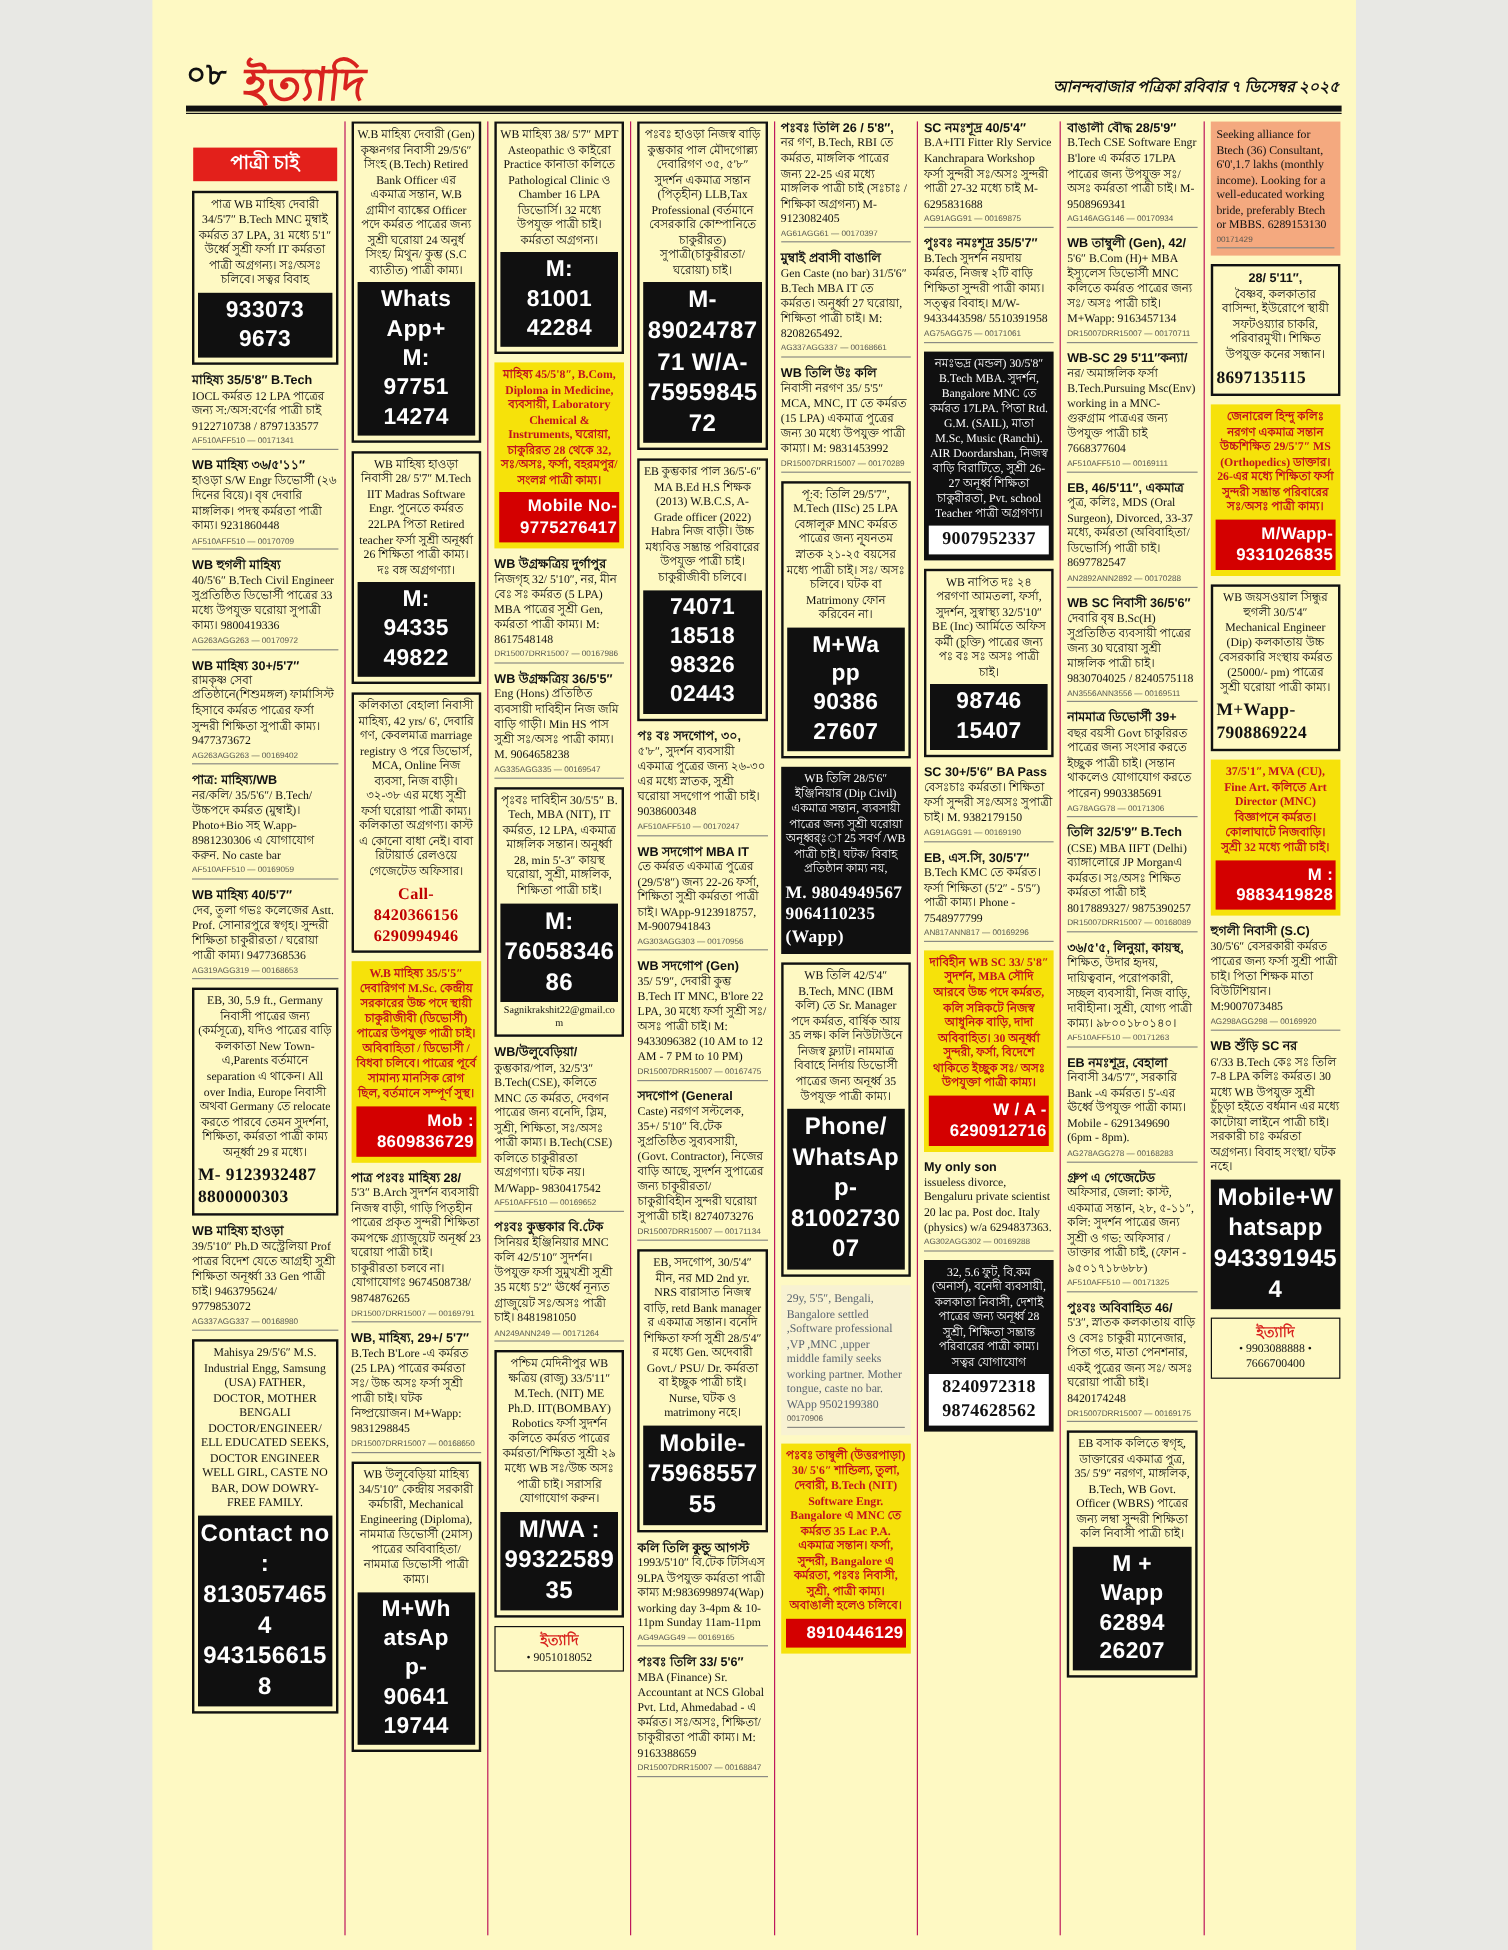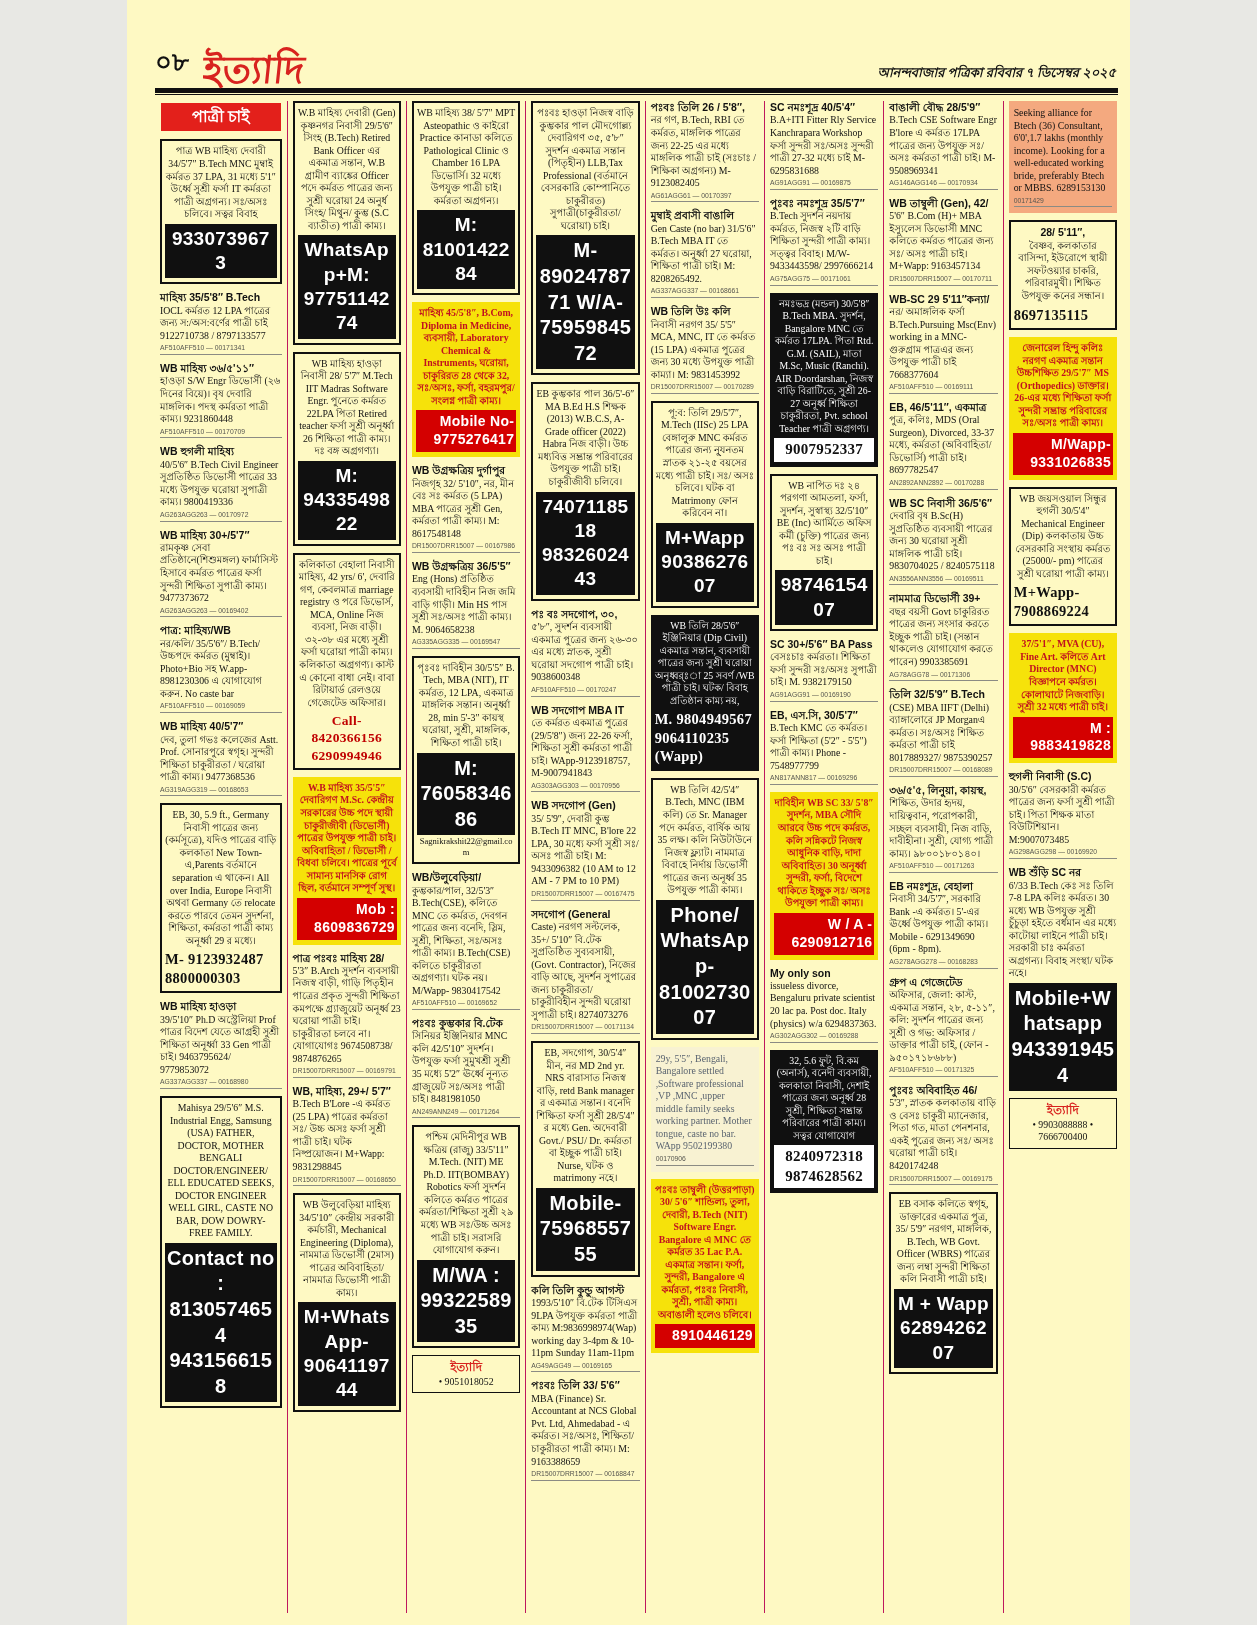--- a/index.html
+++ b/index.html
@@ -12,40 +12,40 @@
   .page-no{font-size:26px;font-weight:bold;}
   .section-logo{font-size:38px;font-weight:800;color:#d8231f;line-height:.85;
                 font-family:"DejaVu Serif",serif;transform:skewX(-6deg);}
   .mast-right{font-size:13px;font-weight:bold;padding-bottom:2px;font-style:italic;}
   .rule{height:5px;background:#111;margin:2px 12px 0 28px;}
   .rule2{height:1px;background:#111;margin:1px 12px 6px 28px;}
   
   .cols{display:flex;align-items:stretch;padding:0 8px 0 28px;height:1512px;overflow:hidden;}
   .col{flex:1 1 0;min-width:0;padding:0 4px;overflow:hidden;font-size:10px;line-height:1.28;}
   .col + .col{border-left:1px solid #be185d;}
-  .col-1{flex:1.12 1 0;}
+  .col-1{flex:1.12 1 0;margin-top:20px;}
   .colhead{background:#e3201b;color:#fff;text-align:center;font-weight:800;font-size:16px;
            padding:4px 2px;margin:2px 2px 8px 2px;}
   .ad{margin:0 1px 7px 1px;word-wrap:break-word;}
   .ad .head{font-weight:800;font-size:10.5px;font-family:"Liberation Sans",sans-serif;}
   .ad .body{font-size:9.8px;}
   .ad.border{border:2px solid #111;padding:4px 3px;text-align:center;}
   .ad.blackbox{background:#101010;color:#fff;padding:5px 4px;text-align:center;}
   .ad.blackbox .body{color:#fff;}
   .ad.yellow{background:#f6e20a;padding:5px 4px;text-align:center;color:#c1121f;font-weight:700;}
   .ad.yellow .body{color:#c1121f;}
   .ad.salmon{background:#f4a97f;padding:6px 5px;text-align:left;}
   .ad.cream{background:#f8f2d2;color:#5a6470;padding:6px 5px;text-align:left;}
   .ad.itembox{border:1.5px solid #111;padding:4px 3px;text-align:center;}
   .ad.itembox .head{color:#d8231f;font-size:12px;}
   .contact{margin-top:3px;letter-spacing:.3px;}
   .contact.blackbar{background:#101010;color:#fff;font-weight:800;font-size:20px;
                     padding:3px 2px;text-align:center;font-family:"Liberation Sans",sans-serif;}
   .contact.blackbar-big{background:#101010;color:#fff;font-weight:800;font-size:19px;
-                    padding:3px 2px;text-align:center;font-family:"Liberation Sans",sans-serif;}
+                    padding:3px 18px;text-align:center;font-family:"Liberation Sans",sans-serif;}
   .contact.redbar{background:#d40000;color:#fff;font-weight:800;font-size:14px;
                   padding:3px 2px;text-align:right;font-family:"Liberation Sans",sans-serif;}
   .contact.redtext{color:#c00000;font-weight:800;font-size:13.5px;text-align:center;}
   .contact.bigbold{font-weight:800;font-size:14.5px;text-align:left;}
   .contact.whitedigits{background:#fff;color:#111;font-weight:800;font-size:15px;
                        padding:2px;text-align:center;}
   .note{font-size:8.5px;margin-top:1px;text-align:center;}
   .ref{font-size:6.8px;color:#55554f;margin-top:2px;border-bottom:1px solid #8b8b84;
        padding-bottom:1px;text-align:left;font-family:"Liberation Sans",sans-serif;
        white-space:nowrap;overflow:hidden;}
@@ -272,21 +272,21 @@
         </div>
       </div>
       <div class="col col-6">
         <div class="ad plain">
           <div class="head">SC নমঃশূদ্র 40/5'4″</div>
           <div class="body">B.A+ITI Fitter Rly Service Kanchrapara Workshop ফর্সা সুন্দরী সঃ/অসঃ সুন্দরী পাত্রী 27-32 মধ্যে চাই M-6295831688</div>
           <div class="ref">AG91AGG91 — 00169875</div>
         </div>
         <div class="ad plain">
           <div class="head">পুঃবঃ নমঃশূদ্র 35/5'7″</div>
-          <div class="body">B.Tech সুদর্শন নয়দায় কর্মরত, নিজস্ব ২টি বাড়ি শিক্ষিতা সুন্দরী পাত্রী কাম্য। সত্ত্বর বিবাহ। M/W- 9433443598/ 2997666214</div>
+          <div class="body">B.Tech সুদর্শন নয়দায় কর্মরত, নিজস্ব ২টি বাড়ি শিক্ষিতা সুন্দরী পাত্রী কাম্য। সত্ত্বর বিবাহ। M/W- 9433443598/ 5510391958</div>
           <div class="ref">AG75AGG75 — 00171061</div>
         </div>
         <div class="ad blackbox">
           <div class="body">নমঃভদ্র (মন্ডল) 30/5'8″ B.Tech MBA. সুদর্শন, Bangalore MNC তে কর্মরত 17LPA. পিতা Rtd. G.M. (SAIL), মাতা M.Sc, Music (Ranchi). AIR Doordarshan, নিজস্ব বাড়ি বিরাটিতে, সুশ্রী 26-27 অনূর্ধ্ব শিক্ষিতা চাকুরীরতা, Pvt. school Teacher পাত্রী অগ্রগণ্য।</div>
           <div class="contact whitedigits">9007952337</div>
         </div>
         <div class="ad border">
           <div class="body">WB নাপিত দঃ ২৪ পরগণা আমতলা, ফর্সা, সুদর্শন, সুস্বাস্থ্য 32/5'10″ BE (Inc) আর্মিতে অফিস কর্মী (চুক্তি) পাত্রের জন্য পঃ বঃ সঃ অসঃ পাত্রী চাই।</div>
           <div class="contact blackbar-big">9874615407</div>
         </div>

